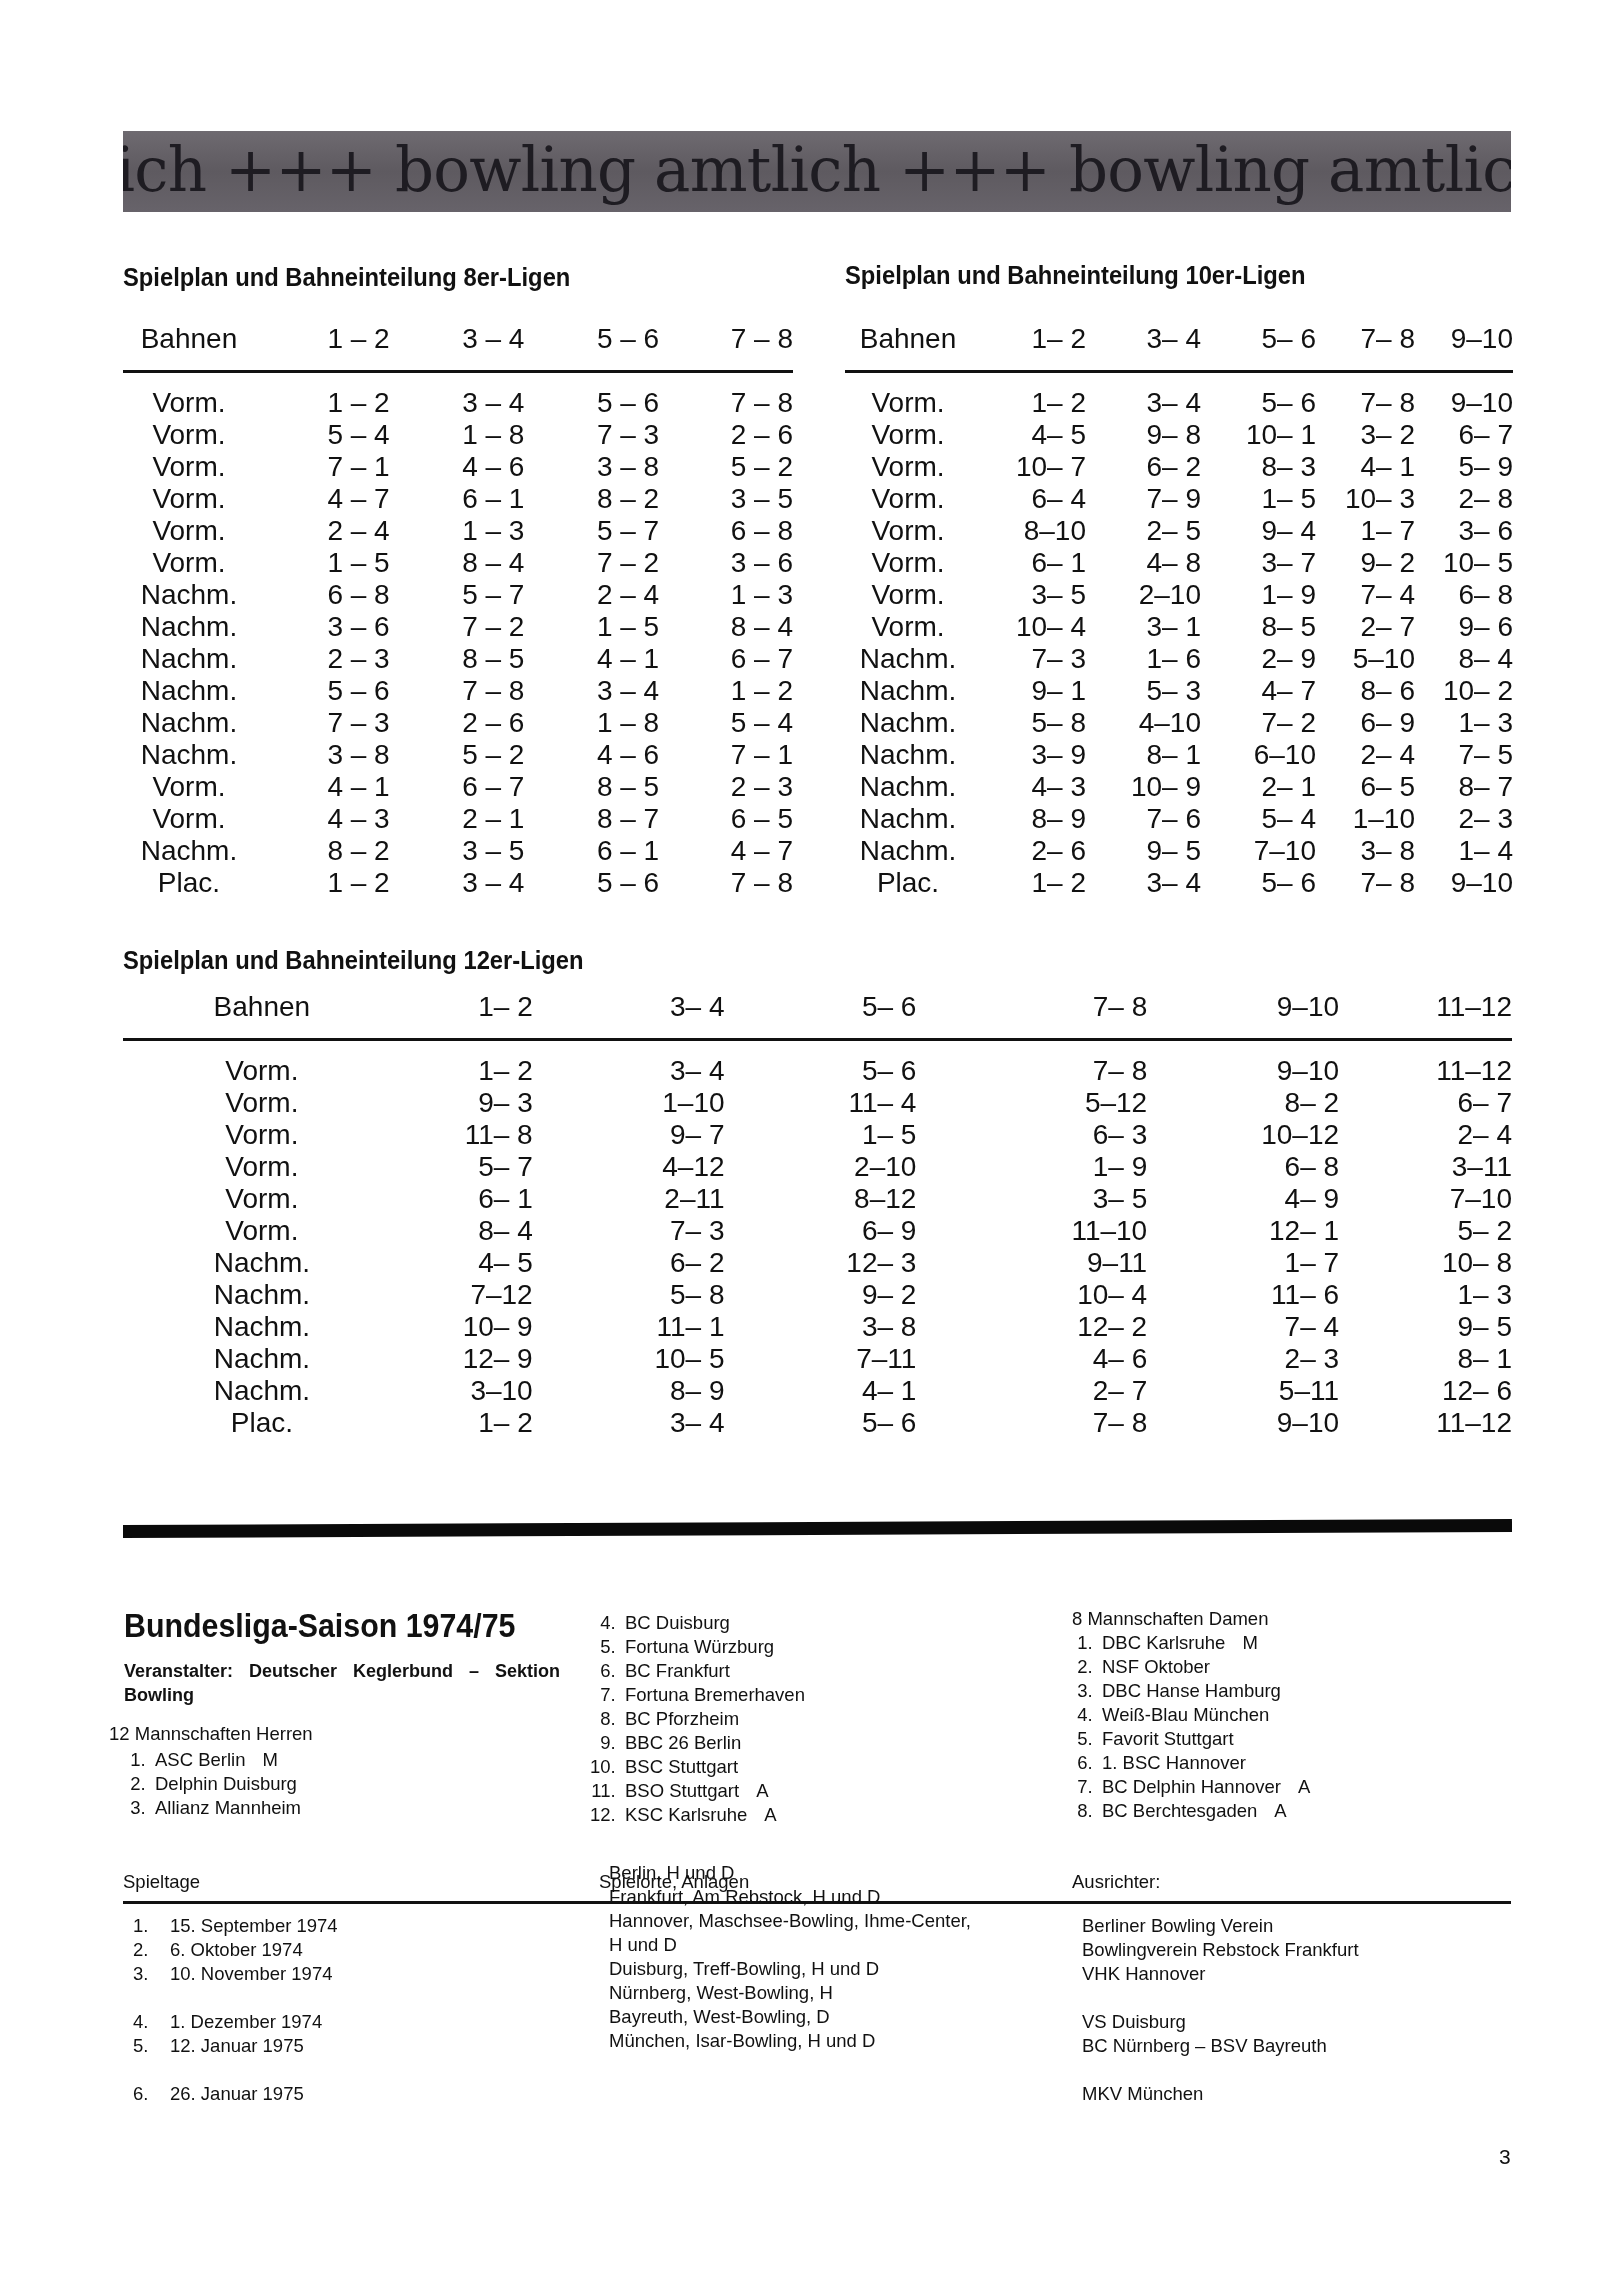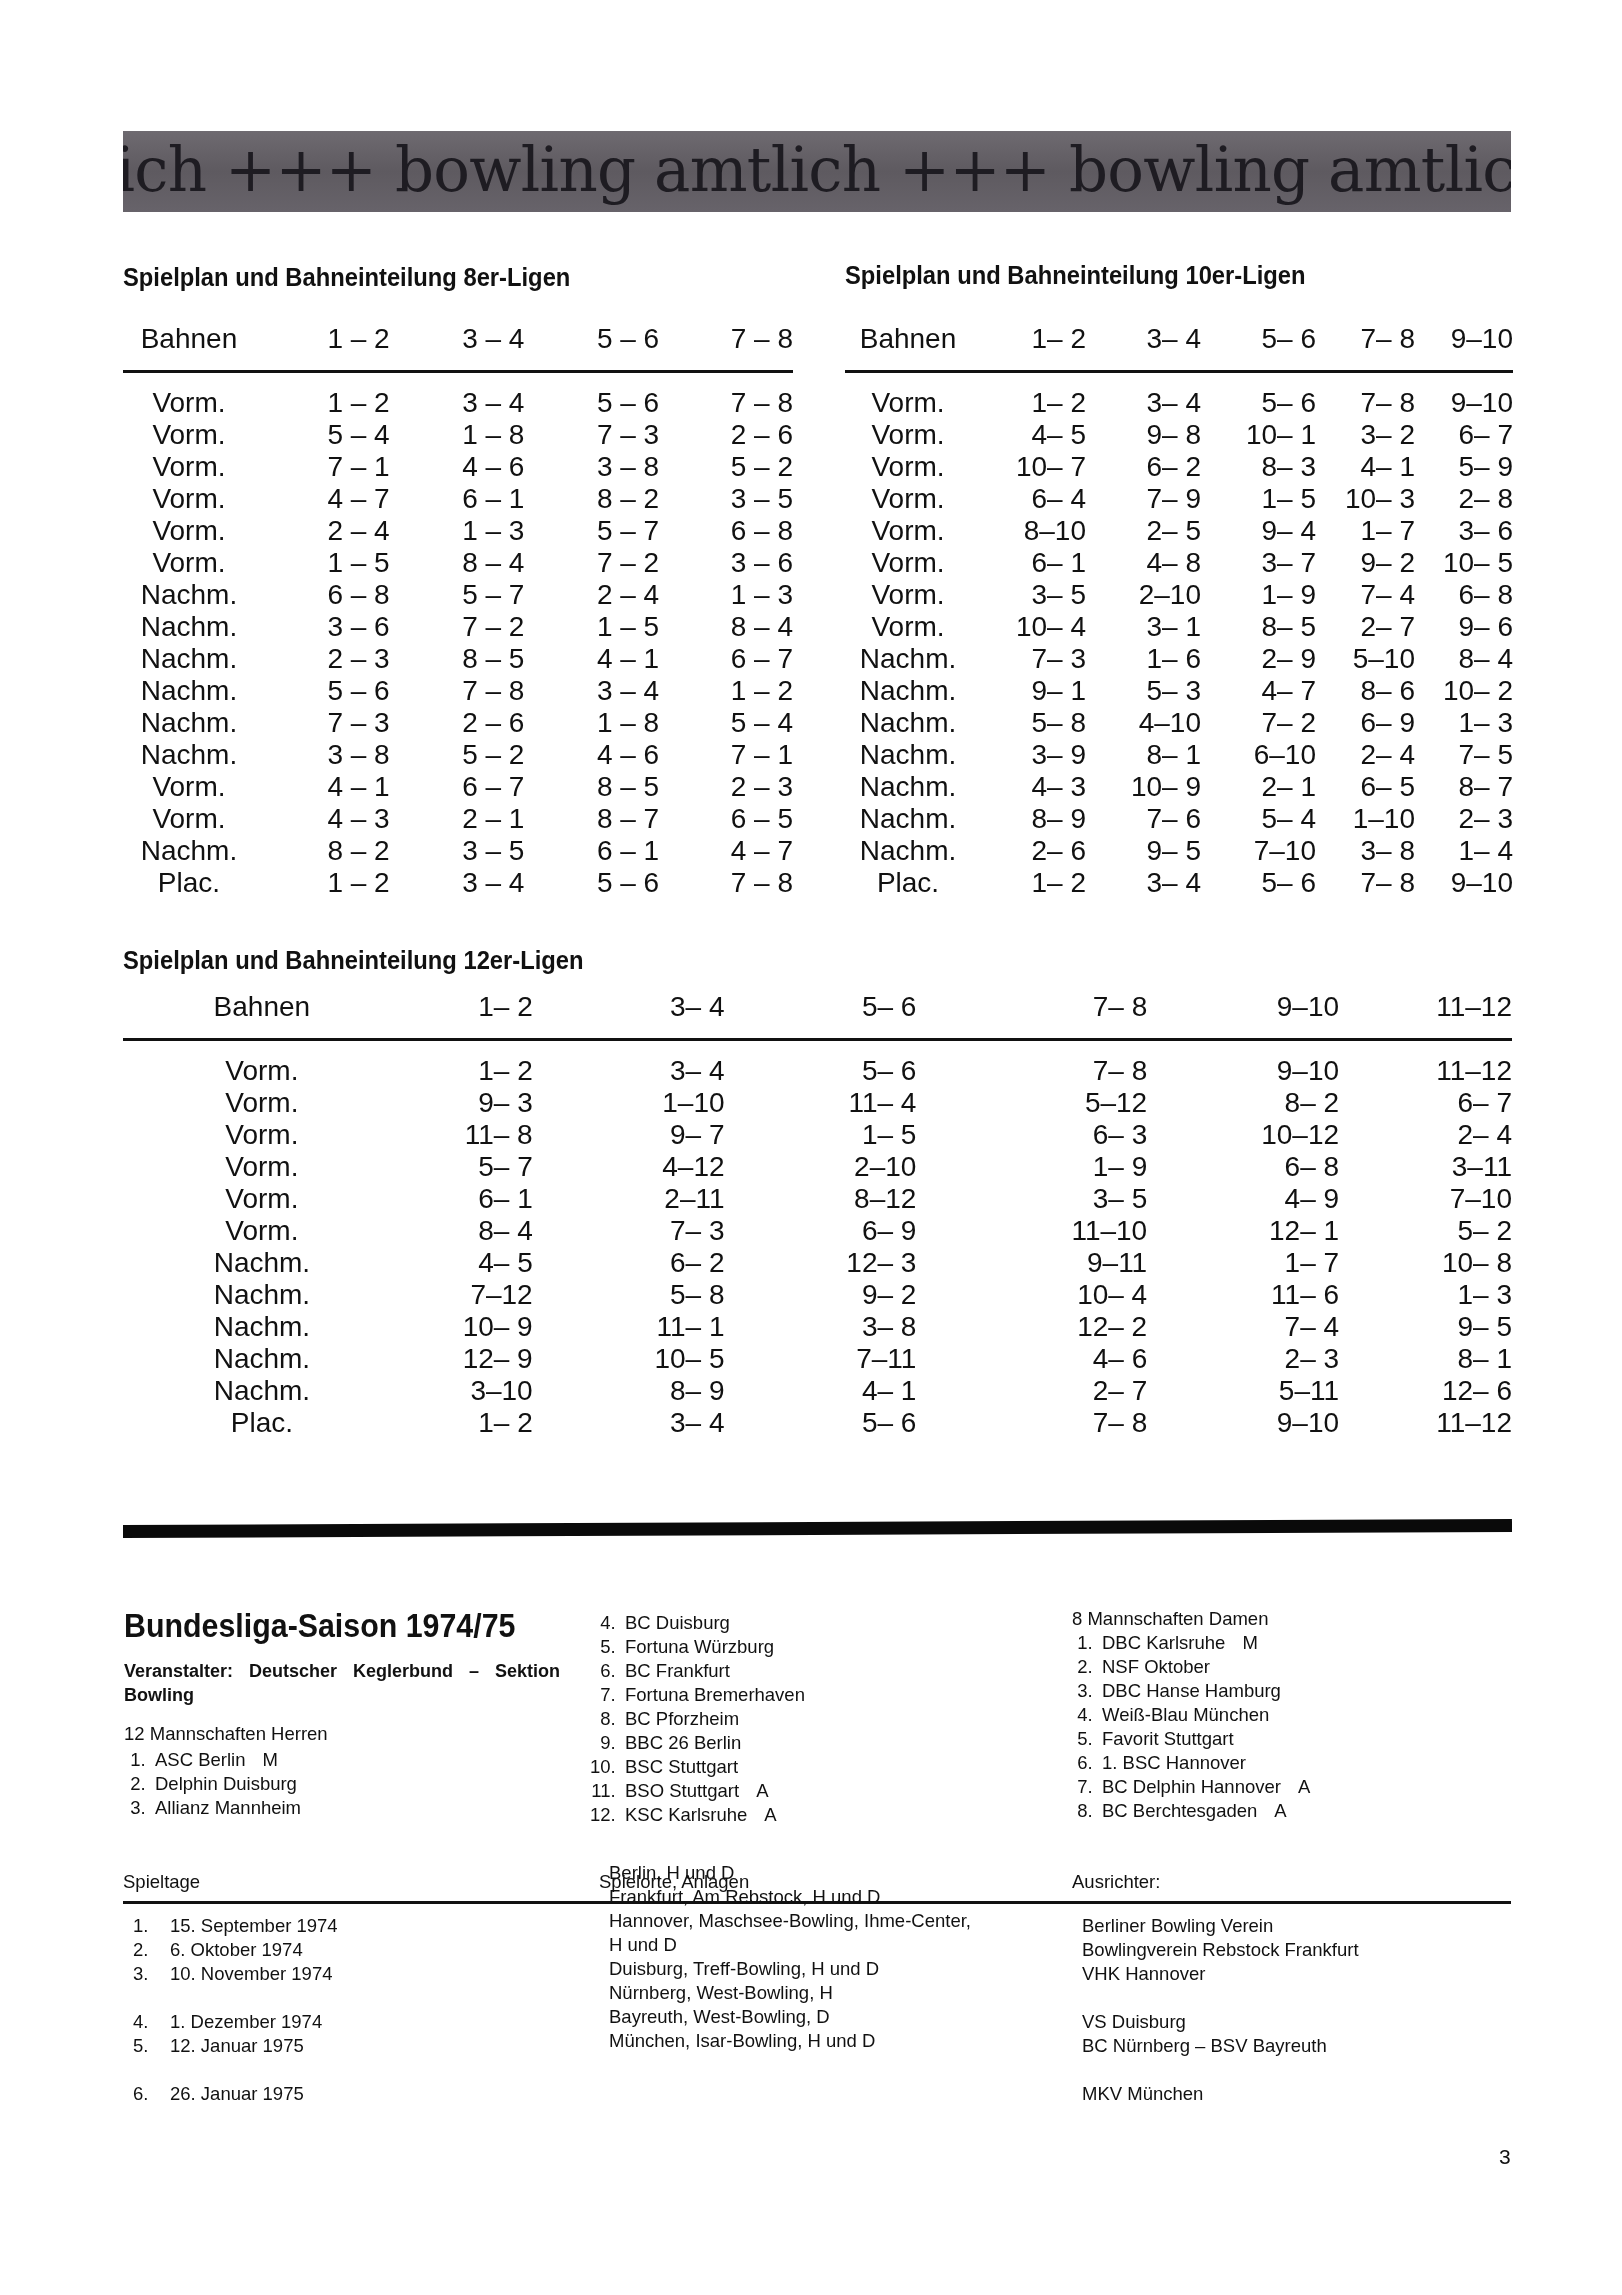--- a/index.html
+++ b/index.html
@@ -483,21 +483,21 @@
         <td class="num pair">11–12</td>
       </tr>
     </tbody>
 </table>
 
 <div class="rule-thick"></div>
 
 <div class="bl-title">Bundesliga-Saison 1974/75</div>
 <div class="bl-sub">Veranstalter: Deutscher Keglerbund – Sektion Bowling</div>
 
-<div class="small" style="position:absolute; left:124px; top:1722px;">12 Mannschaften Herren</div>
+<div class="small" style="position:absolute; left:109px; top:1722px;">12 Mannschaften Herren</div>
 <ul class="teamlist" style="left:118px; top:1748px;">
     <li>
       <span class="no">1.</span>
       <span>ASC Berlin</span>
       <span class="flag">M</span>
     </li>
     <li>
       <span class="no">2.</span>
       <span>Delphin Duisburg</span>
       <span class="flag"></span>

